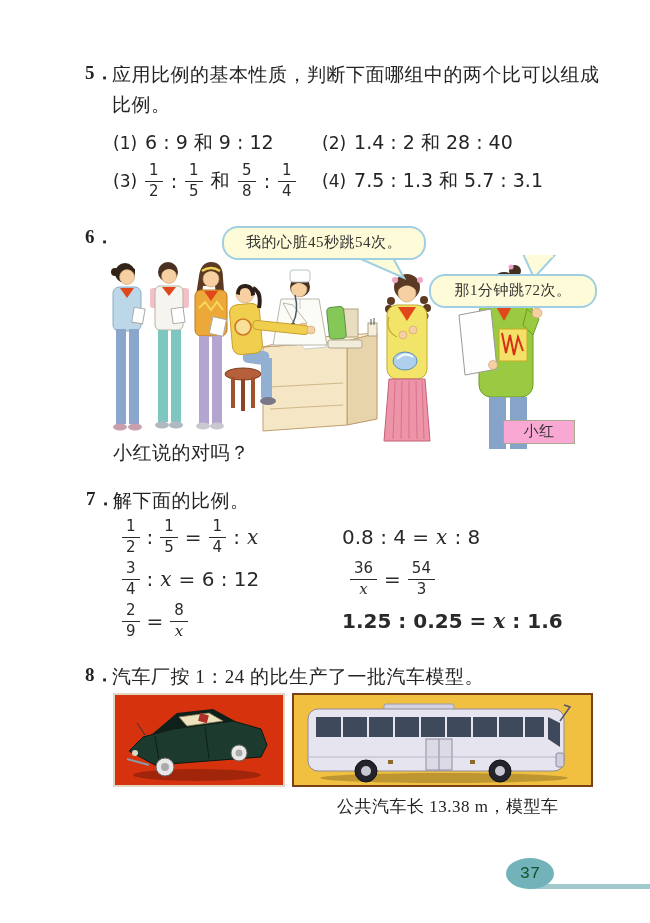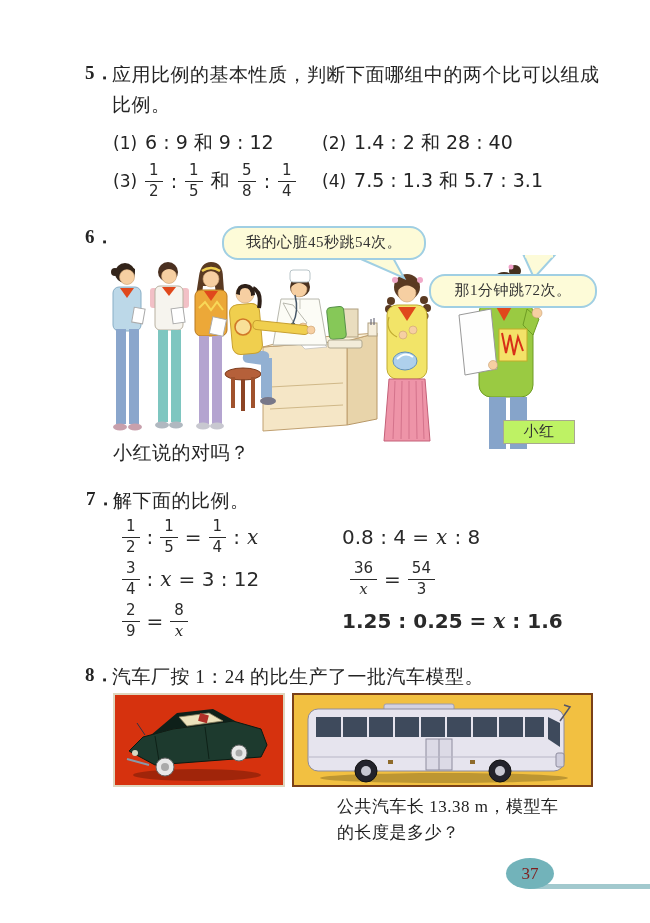--- a/index.html
+++ b/index.html
@@ -15,27 +15,27 @@
   .frac{display:inline-flex;flex-direction:column;align-items:center;line-height:1.05;
         vertical-align:middle;font-family:"DejaVu Sans",sans-serif;font-size:15px;color:#2a2a2a;}
   .frac .fn{padding:0 4px 2px;border-bottom:1.5px solid #2a2a2a;}
   .frac .fd{padding-top:2px;}
   .eqrow{display:flex;align-items:center;gap:7px;font-size:20px;
          font-family:"DejaVu Sans","Liberation Sans",sans-serif;color:#2a2a2a;}
   .vx{font-style:italic;font-family:"DejaVu Serif",serif;}
   .bubble{background:#fdfbd8;border:2px solid #a0cfe3;border-radius:16px;text-align:center;
           font-size:15px;line-height:28px;color:#333;z-index:5;}
   .tailsvg{z-index:4;}
-  .nametag{background:#bef264;border:1px solid #a8a890;text-align:center;font-size:15px;
+  .nametag{background:#f9a8d4;border:1px solid #a8a890;text-align:center;font-size:15px;
            line-height:21px;color:#333;z-index:6;}
   .photo{box-sizing:border-box;}
   .caption{font-size:17px;line-height:26px;}
   .page-ellipse{background:#72b3ba;border-radius:50%;text-align:center;
-                font-family:Liberation Serif, serif;font-size:17px;line-height:31px;
-                color:#7f1d1d;z-index:3;}
+                font-family:Liberation Mono, monospace;font-size:17px;line-height:31px;
+                color:#14532d;z-index:3;}
   .page-line{background:#a2c9ce;z-index:2;}
 </style>
 </head>
 <body>
 
 <div class="page">
 
   <div class="abs pnum cn" style="left:85px;top:60px;">5．</div>
   <div class="abs body-text cn" style="left:112px;top:60px;width:490px;">应用比例的基本性质，判断下面哪组中的两个比可以组成</div>
   <div class="abs body-text cn" style="left:112px;top:90px;">比例。</div>
@@ -258,21 +258,21 @@
     <span>: 8</span>
   </div>
 
   <div class="abs eqrow" style="left:122px;top:556px;height:46px;">
     <span class="frac">
         <span class="fn">3</span>
         <span class="fd">4</span>
       </span>
     <span>:</span>
     <span class="vx">x</span>
-    <span>= 3 : 12</span>
+    <span>= 6 : 12</span>
   </div>
   <div class="abs eqrow" style="left:350px;top:556px;height:46px;">
     <span class="frac">
         <span class="fn">36</span>
         <span class="fd vx">x</span>
       </span>
     <span>=</span>
     <span class="frac">
         <span class="fn">54</span>
         <span class="fd">3</span>
@@ -342,19 +342,18 @@
       <circle cx="206" cy="76" r="11" fill="#23232b" stroke="#111111"></circle>
       <circle cx="206" cy="76" r="5" fill="#c8c8d2"></circle>
       <rect x="262" y="58" width="8" height="14" rx="2" fill="#d0cede" stroke="#8e8c9e"></rect>
       <rect x="94" y="65" width="5" height="4" fill="#8e6a2a"></rect>
       <rect x="176" y="65" width="5" height="4" fill="#8e6a2a"></rect>
     </svg>
   </div>
 
   <div class="abs caption cn" style="left:337px;top:794px;width:260px;">
     <div>公共汽车长 13.38 m，模型车</div>
-    <div>的长度是多少？</div>
   </div>
 
   <div class="abs page-line" style="left:528px;top:884px;width:122px;height:5px;"></div>
   <div class="abs page-ellipse" style="left:506px;top:858px;width:48px;height:31px;">37</div>
 
 </div>
 
 </body></html>

